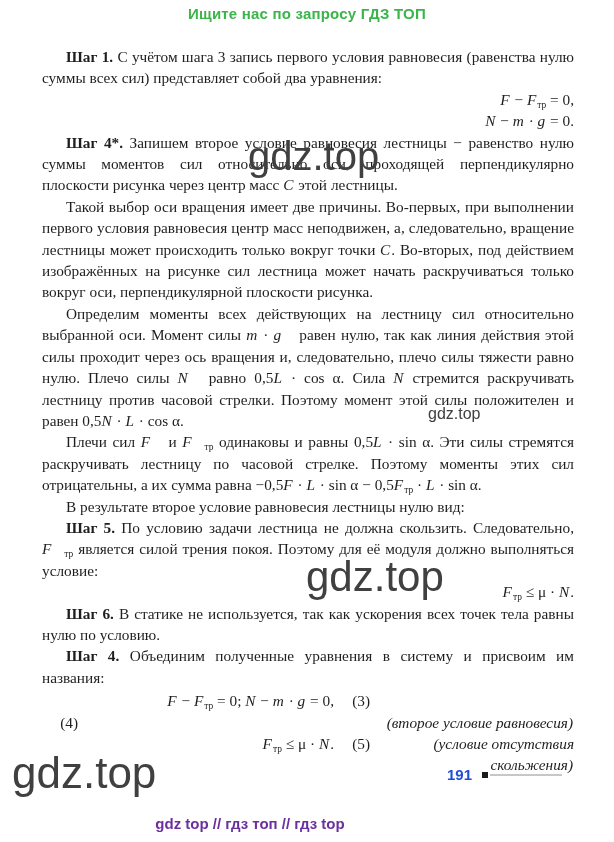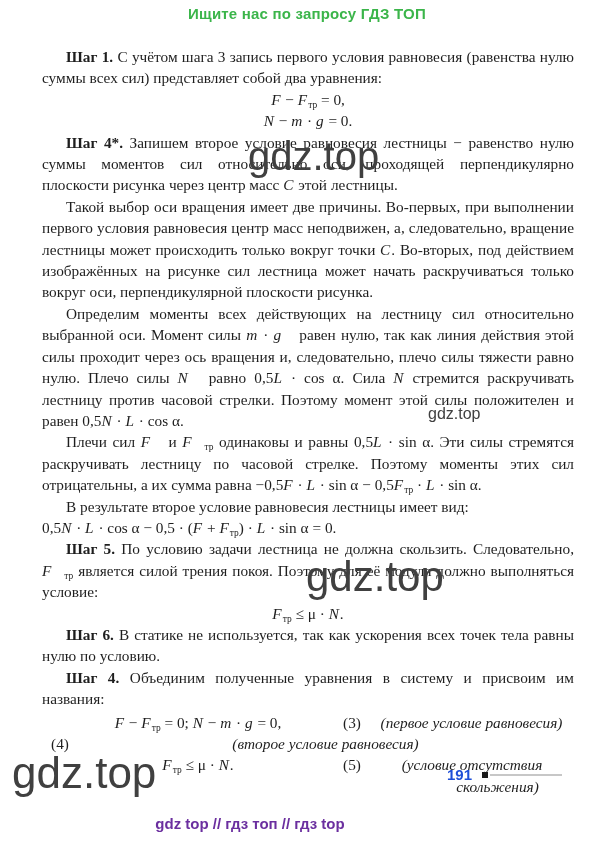--- a/index.html
+++ b/index.html
@@ -18,26 +18,26 @@
     position:absolute; bottom:10px; left:0; width:500px; text-align:center;
     font-family:"Liberation Sans","DejaVu Sans",sans-serif;
     font-size:15px; font-weight:600;
   }
   .content {
     position:absolute; left:42px; top:46px; width:532px;
     font-size:15.3px; line-height:21.4px; text-align:justify;
   }
   .content p { margin:0; }
   .indent { text-indent:24px; }
-  .formula { text-align:center; margin-left:58px; }
+  .formula { text-align:right; margin-left:58px; }
   .formula2 { text-align:left; margin-left:70px; }
   sub { font-size:0.62em; vertical-align:-0.28em; font-style:normal; line-height:0; }
   i { padding-right:1px; }
   .sys { margin-top:2px; }
-  .sysrow { display:flex; text-align:center; }
+  .sysrow { display:flex; text-align:right; }
   .sys-eq { width:292px; flex:none; padding-left:20px; box-sizing:border-box; }
   .sys-num { width:36px; flex:none; }
   .sys-name { flex:1; padding-left:3.4em; text-indent:-3.4em; }
   .wm {
     position:absolute; font-family:"Liberation Sans","DejaVu Sans",sans-serif;
     color:#404040; white-space:nowrap;
   }
   .wm-1 { left:248px; top:134px; font-size:40px; }
   .wm-sm { left:428px; top:405px; font-size:16px; }
   .wm-2 { left:306px; top:553px; font-size:42px; }
@@ -58,32 +58,30 @@
   <div class="hdr" style="color: rgb(59, 181, 74);">Ищите нас по запросу ГДЗ ТОП</div>
 
   <div class="content">
     <p class="indent"><b>Шаг 1.</b> С учётом шага 3 запись первого условия равновесия (равенства нулю суммы всех сил) представляет собой два уравнения:</p>
     <p class="formula"><i>F</i> − <i>F</i><sub>тр</sub> = 0,</p>
     <p class="formula"><i>N</i> − <i>m</i> · <i>g</i> = 0.</p>
     <p class="indent"><b>Шаг 4*.</b> Запишем второе условие равновесия лестницы − равенство нулю суммы моментов сил относительно оси, проходящей перпендикулярно плоскости рисунка через центр масс <i>C</i> этой лестницы.</p>
     <p class="indent">Такой выбор оси вращения имеет две причины. Во-первых, при выполнении первого условия равновесия центр масс неподвижен, а, следовательно, вращение лестницы может происходить только вокруг точки <i>C</i>. Во-вторых, под действием изображённых на рисунке сил лестница может начать раскручиваться только вокруг оси, перпендикулярной плоскости рисунка.</p>
     <p class="indent">Определим моменты всех действующих на лестницу сил относительно выбранной оси. Момент силы <i>m</i> · <i>g⃗</i> равен нулю, так как линия действия этой силы проходит через ось вращения и, следовательно, плечо силы тяжести равно нулю. Плечо силы <i>N⃗</i> равно 0,5<i>L</i> · cos α. Сила <i>N</i> стремится раскручивать лестницу против часовой стрелки. Поэтому момент этой силы положителен и равен 0,5<i>N</i> · <i>L</i> · cos α.</p>
     <p class="indent">Плечи сил <i>F⃗</i> и <i>F⃗</i><sub>тр</sub> одинаковы и равны 0,5<i>L</i> · sin α. Эти силы стремятся раскручивать лестницу по часовой стрелке. Поэтому моменты этих сил отрицательны, а их сумма равна −0,5<i>F</i> · <i>L</i> · sin α − 0,5<i>F</i><sub>тр</sub> · <i>L</i> · sin α.</p>
-    <p class="indent">В результате второе условие равновесия лестницы имеет вид:</p>
-    <p class="formula2">0,5<i>N</i> · <i>L</i> · cos α − 0,5 · (<i>F</i> + <i>F</i><sub>тр</sub>) · <i>L</i> · sin α = 0.</p>
+    <p class="indent">В результате второе условие равновесия лестницы нулю вид:</p>
     <p class="indent"><b>Шаг 5.</b> По условию задачи лестница не должна скользить. Следовательно, <i>F⃗</i><sub>тр</sub> является силой трения покоя. Поэтому для её модуля должно выполняться условие:</p>
     <p class="formula"><i>F</i><sub>тр</sub> ≤ μ · <i>N</i>.</p>
     <p class="indent"><b>Шаг 6.</b> В статике не используется, так как ускорения всех точек тела равны нулю по условию.</p>
     <p class="indent"><b>Шаг 4.</b> Объединим полученные уравнения в систему и присвоим им названия:</p>
 
     <div class="sys">
       <div class="sysrow">
         <span class="sys-eq"><i>F</i> − <i>F</i><sub>тр</sub> = 0; <i>N</i> − <i>m</i> · <i>g</i> = 0,</span>
         <span class="sys-num">(3)</span>
-        <span class="sys-name"><i>(первое условие равновесия)</i></span>
       </div>
       <div class="sysrow">
         <span class="sys-num">(4)</span>
         <span class="sys-name"><i>(второе условие равновесия)</i></span>
       </div>
       <div class="sysrow">
         <span class="sys-eq"><i>F</i><sub>тр</sub> ≤ μ · <i>N</i>.</span>
         <span class="sys-num">(5)</span>
         <span class="sys-name"><i>(условие отсутствия скольжения)</i></span>
       </div>

